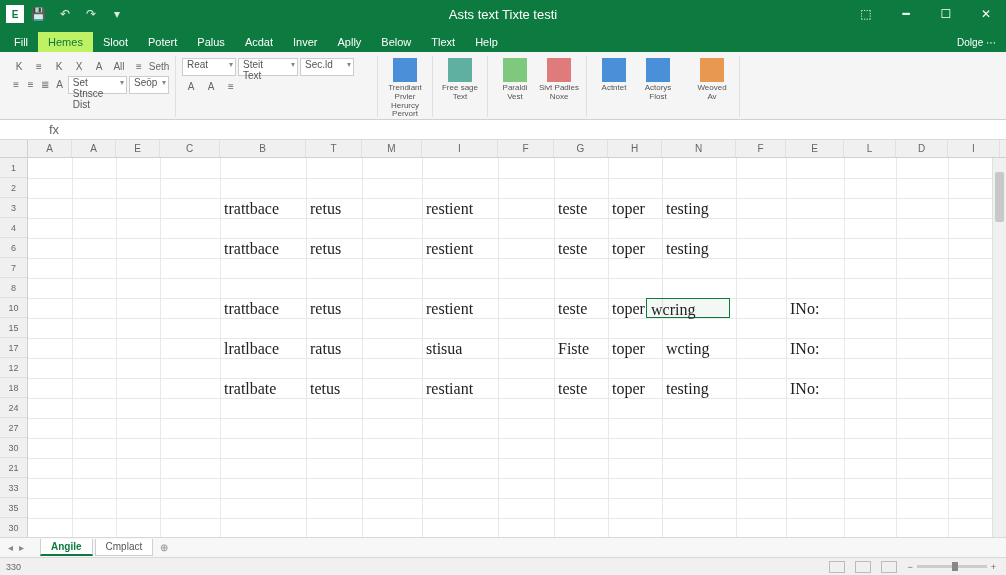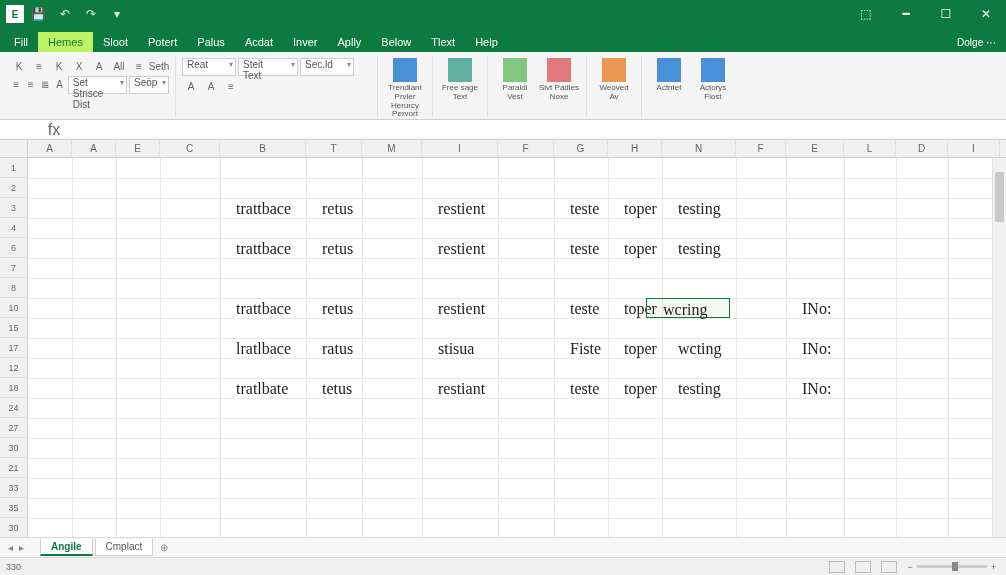--- a/index.html
+++ b/index.html
@@ -33,37 +33,37 @@
 .ricon.teal { background: #5fb0a0; border-color: #5fb0a0; }
 .ricon.orange { background: #e89850; border-color: #e89850; }
 .rlabel { font-size: 8px; text-align: center; line-height: 1.1; color: #555; }
 .rtoolrow { display: flex; gap: 2px; margin-bottom: 2px; }
 .rtool { width: 18px; height: 16px; border: 1px solid transparent; display: flex; align-items: center; justify-content: center; font-size: 10px; color: #666; cursor: pointer; }
 .rselect { height: 18px; border: 1px solid #ccc; background: #fff; font-size: 10px; padding: 0 14px 0 4px; color: #555; position: relative; cursor: pointer; }
 .rselect::after { content: "▾"; position: absolute; right: 2px; top: 1px; font-size: 8px; color: #888; }
 .rbigs { display: flex; gap: 2px; }
 
 
-.fbar { height: 20px; border-bottom: 1px solid #d8d8d8; display: flex; align-items: center; font-size: 16px; }
+.fbar { height: 20px; border-bottom: 1px solid #d8d8d8; display: flex; align-items: center; font-size: 13px; }
 .fbar .namebox { width: 44px; border-right: 1px solid #d8d8d8; padding-left: 6px; color: #666; }
 .fbar .fx { width: 20px; text-align: center; color: #666; }
 
 
 .colhdr { height: 18px; display: flex; border-bottom: 1px solid #d0d0d0; background: #f0f0f0; font-size: 10px; color: #666; }
 .colhdr .corner { width: 28px; border-right: 1px solid #d0d0d0; }
 .colhdr .col { border-right: 1px solid #e0e0e0; display: flex; align-items: center; justify-content: center; }
 
 
 .grid { position: relative; height: 394px; overflow: hidden; }
 .rowhdr { position: absolute; left: 0; top: 0; width: 28px; background: #f0f0f0; border-right: 1px solid #d0d0d0; }
 .rowhdr .rh { height: 20px; border-bottom: 1px solid #e0e0e0; font-size: 9px; color: #666; display: flex; align-items: center; justify-content: center; }
 .cells { position: absolute; left: 28px; top: 0; right: 0; bottom: 0; }
 .gridline-v { position: absolute; top: 0; bottom: 0; width: 1px; background: #e8e8e8; }
 .gridline-h { position: absolute; left: 0; right: 0; height: 1px; background: #e8e8e8; }
-.cell { position: absolute; font-family: Georgia, serif; font-size: 16px; color: #222; padding: 2px 16px; }
+.cell { position: absolute; font-family: Georgia, serif; font-size: 16px; color: #222; padding: 2px 4px; }
 .cell.sel { border: 1.5px solid #0d7a3f; background: rgba(13,122,63,0.05); }
 .sticky { position: absolute; background: #fffef0; border: 1.5px solid #f0d060; font-family: "Segoe UI", sans-serif; font-size: 17px; color: #333; padding: 8px 12px; }
 
 
 .sheettabs { position: absolute; bottom: 18px; left: 0; right: 0; height: 20px; background: #f7f7f7; border-top: 1px solid #d8d8d8; display: flex; align-items: center; font-size: 10px; }
 .sheettabs .nav { width: 40px; display: flex; gap: 6px; padding-left: 8px; color: #888; }
 .sheettabs .stab { padding: 2px 10px; border: 1px solid #d0d0d0; border-top: none; background: #fff; color: #555; cursor: pointer; margin-right: 2px; }
 .sheettabs .stab.active { color: #0d7a3f; font-weight: 600; border-bottom: 2px solid #0d7a3f; }
 .sheettabs .add { width: 18px; text-align: center; color: #888; cursor: pointer; }
 
@@ -82,20 +82,21 @@
 <body>
 
 <div class="titlebar">
   <div class="left">
     <div class="app-icon">E</div>
     <div class="qat-btn">💾</div>
     <div class="qat-btn">↶</div>
     <div class="qat-btn">↷</div>
     <div class="qat-btn">▾</div>
   </div>
+  <div class="title">Asts text Tixte testi</div>
   <div class="right">
     <div class="winbtn">⬚</div>
     <div class="winbtn">━</div>
     <div class="winbtn">☐</div>
     <div class="winbtn">✕</div>
   </div>
 </div>
 
 <div class="tabsrow">
   <div class="tab file">Fill</div>
@@ -165,37 +166,37 @@
       <div class="rbig">
           <div class="ricon green"></div>
           <div class="rlabel"><span>Paraldi</span><br><span>Vest</span></div>
         </div>
       <div class="rbig">
           <div class="ricon red"></div>
           <div class="rlabel"><span>Sivt Padles</span><br><span>Noxe</span></div>
         </div>
     </div>
   </div>
-  <div class="rgroup">
-    <div class="rbig">
-        <div class="ricon orange"></div>
-        <div class="rlabel"><span>Weoved</span><br><span>Av</span></div>
-      </div>
-  </div>
   <div class="rgroup" style="border-right:none;">
     <div class="rbigs">
       <div class="rbig">
           <div class="ricon blue"></div>
           <div class="rlabel">Actntet</div>
         </div>
       <div class="rbig">
           <div class="ricon blue"></div>
           <div class="rlabel"><span>Actorys</span><br><span>Flost</span></div>
         </div>
     </div>
+  </div>
+  <div class="rgroup">
+    <div class="rbig">
+        <div class="ricon orange"></div>
+        <div class="rlabel"><span>Weoved</span><br><span>Av</span></div>
+      </div>
   </div>
 </div>
 
 <div class="fbar">
   <div class="namebox"></div>
   <div class="fx">fx</div>
 </div>
 
 <div class="colhdr">
   <div class="corner"></div>

